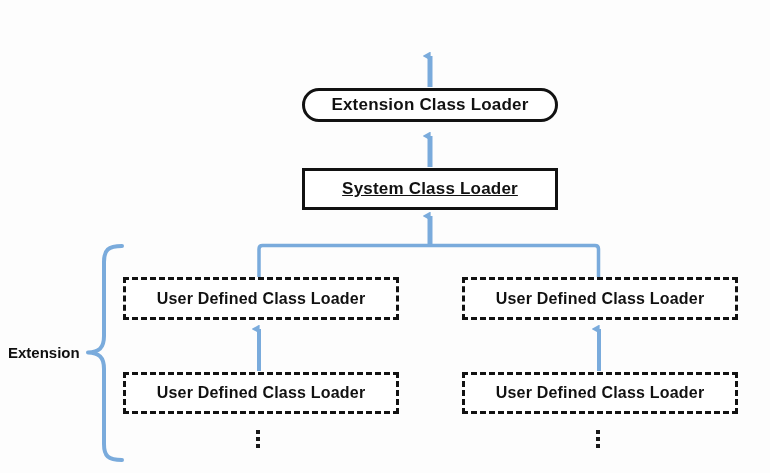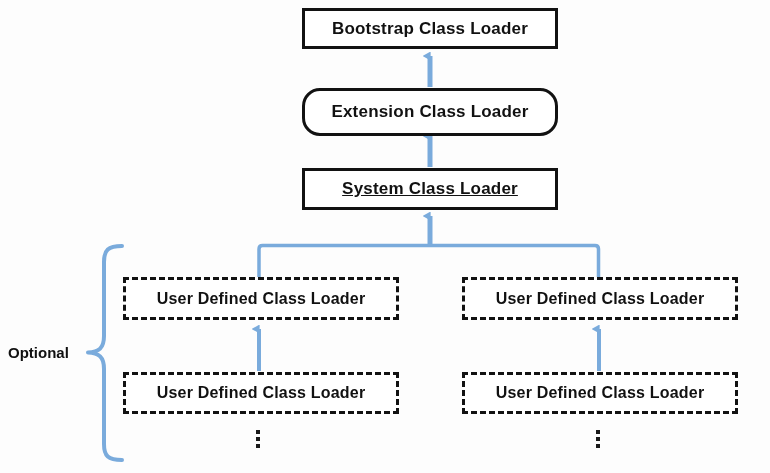--- a/index.html
+++ b/index.html
@@ -104,25 +104,22 @@
       <path d="M 122 246
                C 108 246 104 250 104 262
                L 104 336
                C 104 348 99 352 88 352.5
                C 99 353 104 357 104 369
                L 104 444
                C 104 456 108 460 122 460" fill="none" stroke="#7aabdc" stroke-width="4" stroke-linecap="round" stroke-linejoin="round"></path>
     </g>
   </svg>
 
-  <div class="node-box solid-box" style="left:302px; top:8px; width:256px; height:41px;">
-    <span>Bootstrap Class Loader</span>
-  </div>
 
-  <div class="node-box solid-box" style="left:302px; top:88px; width:256px; height:48px;border-radius:18px;">
+  <div class="node-box solid-box" style="left:302px; top:88px; width:256px; height:34px;border-radius:18px;">
     <span>Extension Class Loader</span>
   </div>
 
   <div class="node-box solid-box" style="left:302px; top:168px; width:256px; height:42px;text-decoration:underline;">
     <span>System Class Loader</span>
   </div>
 
   <div class="node-box dashed-box" style="left:123px; top:277px; width:276px; height:43px;">
     <span>User Defined Class Loader</span>
   </div>
@@ -132,21 +129,21 @@
   </div>
 
   <div class="node-box dashed-box" style="left:123px; top:372px; width:276px; height:42px;">
     <span>User Defined Class Loader</span>
   </div>
 
   <div class="node-box dashed-box" style="left:462px; top:372px; width:276px; height:42px;">
     <span>User Defined Class Loader</span>
   </div>
 
-  <div class="opt-label" style="left:8px; top:344px;">Optional</div>
+  <div class="opt-label" style="left:8px; top:344px;">Extension</div>
 
   <div class="ellipsis-dots" style="left:256px; top:430px;">
     <i></i>
       <i></i>
       <i></i>
   </div>
 
   <div class="ellipsis-dots" style="left:596px; top:430px;">
     <i></i>
       <i></i>

